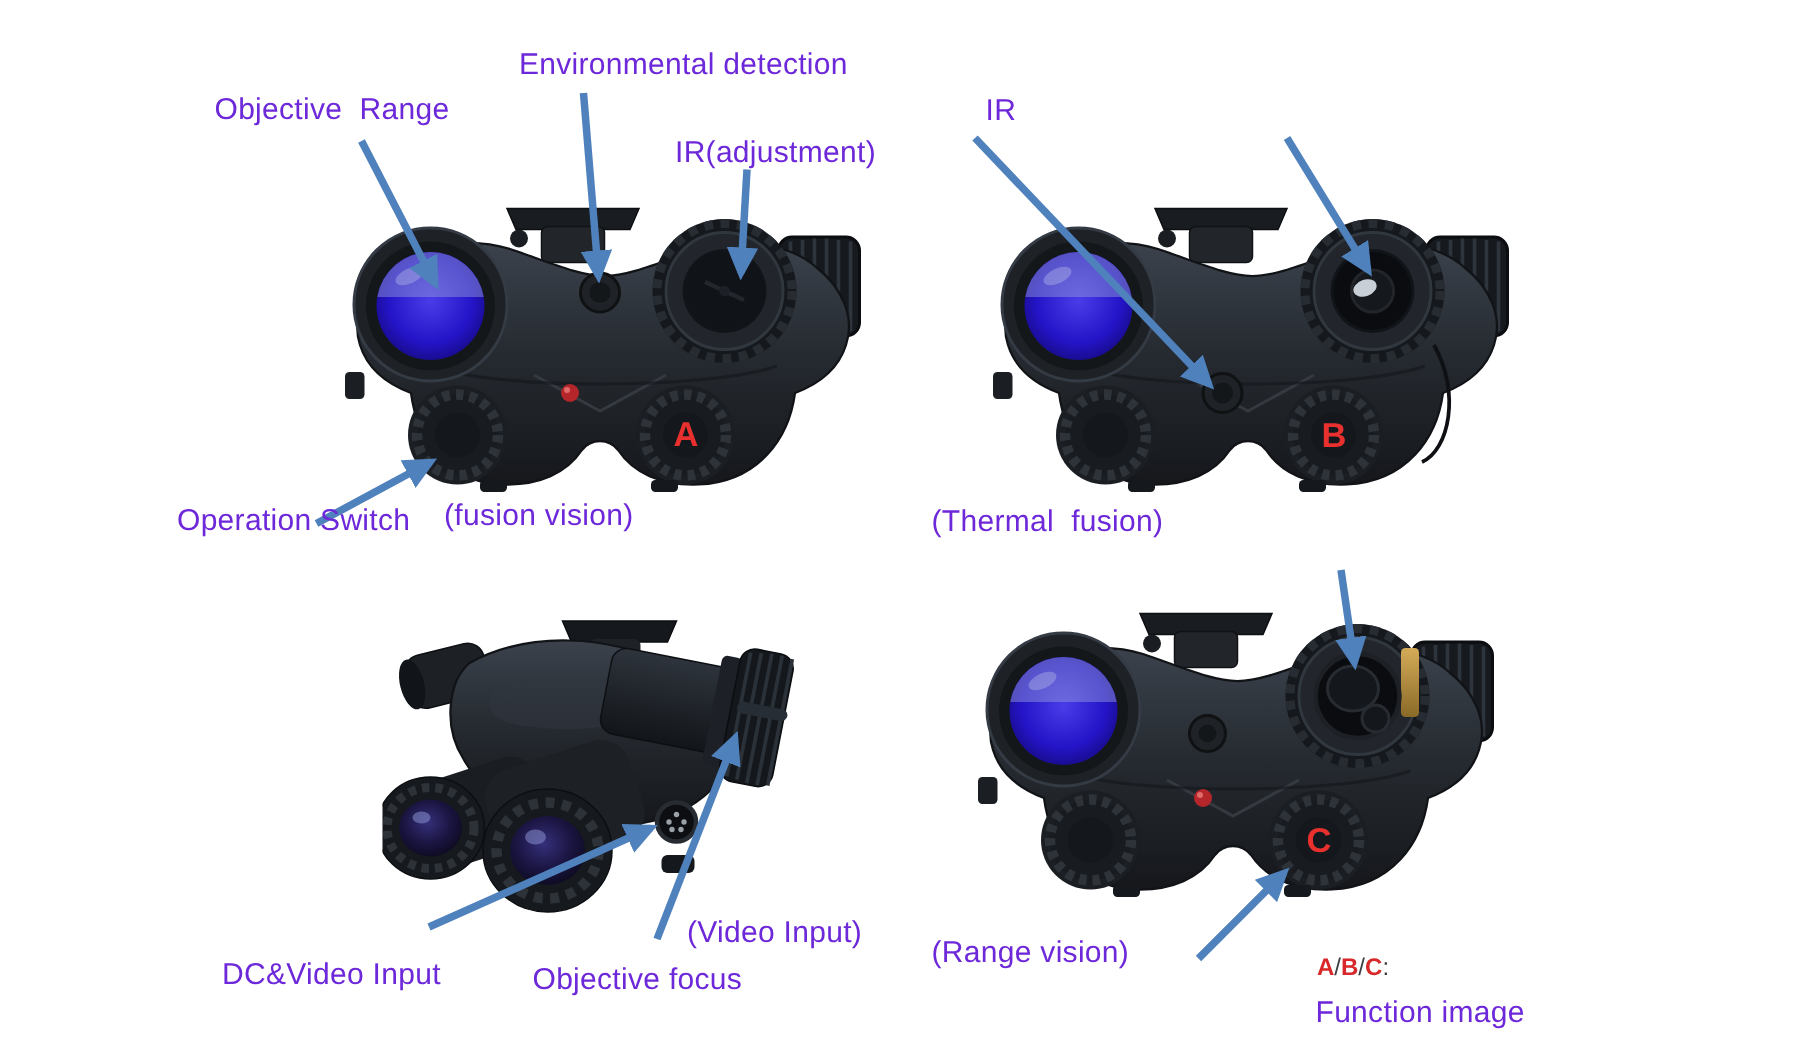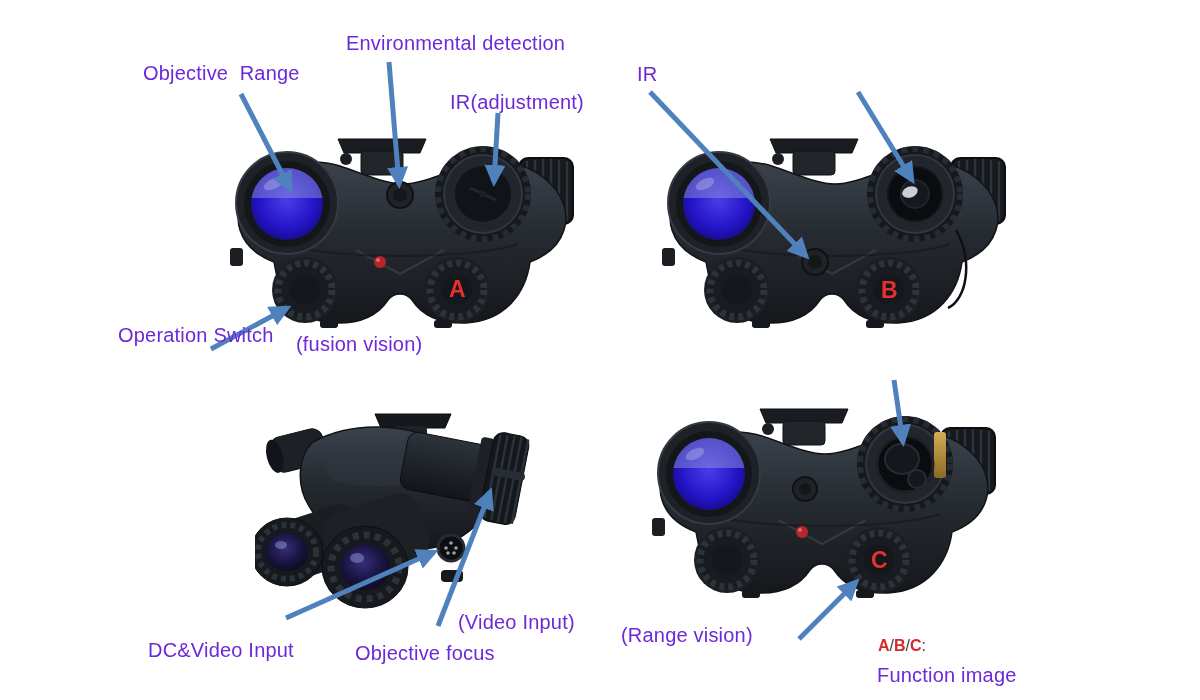--- a/index.html
+++ b/index.html
@@ -228,24 +228,25 @@
       <line x1="894" y1="380" x2="903" y2="442" marker-end="url(#ah)"></line>
       <line x1="286" y1="618" x2="434" y2="552" marker-end="url(#ah)"></line>
       <line x1="438" y1="626" x2="490" y2="492" marker-end="url(#ah)"></line>
       <line x1="799" y1="639" x2="856" y2="582" marker-end="url(#ah)"></line>
     </g>
   </svg>
 
   <div class="lbl" style="left:143px;top:62px">Objective  Range</div>
   <div class="lbl" style="left:346px;top:32px">Environmental detection</div>
   <div class="lbl" style="left:450px;top:91px">IR(adjustment)</div>
-  <div class="lbl" style="left:118px;top:324px">Operation Switch</div>
+  <div class="lbl" style="left:118px;top:336px">Operation Switch</div>
   <div class="lbl" style="left:296px;top:333px">(fusion vision)</div>
 
-  <div class="lbl" style="left:637px;top:63px">IR</div>
+  <div class="lbl" style="left:657px;top:63px">IR</div>
+  <div class="lbl" style="left:621px;top:337px">(Thermal  fusion)</div>
 
   <div class="lbl" style="left:148px;top:639px">DC&amp;Video Input</div>
   <div class="lbl" style="left:355px;top:642px">Objective focus</div>
   <div class="lbl" style="left:458px;top:611px">(Video Input)</div>
 
   <div class="lbl" style="left:621px;top:624px">(Range vision)</div>
 
   <span class="marker-letter" style="left:449px;top:276px">A</span>
   <span class="marker-letter" style="left:881px;top:277px">B</span>
   <span class="marker-letter" style="left:871px;top:547px">C</span>

